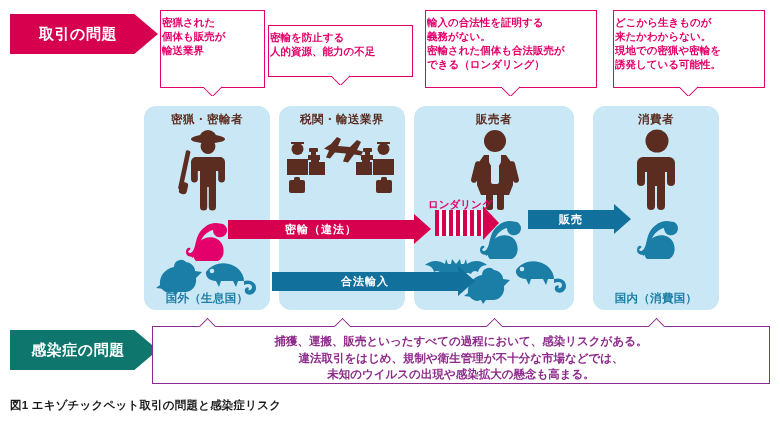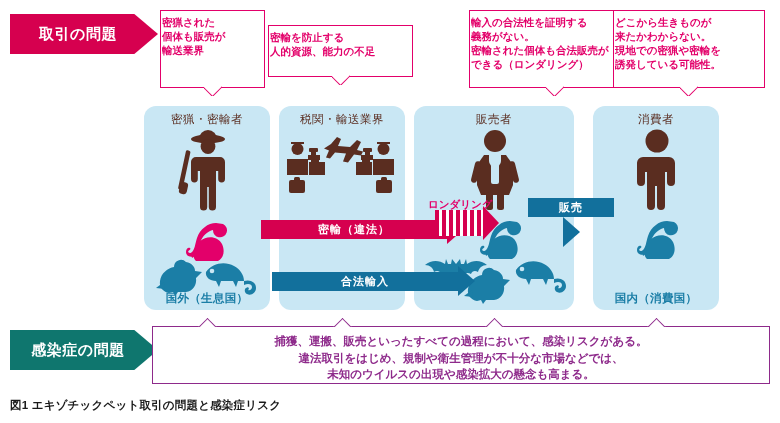--- a/index.html
+++ b/index.html
@@ -47,21 +47,21 @@
     transform:rotate(45deg);
   }
 
   
   .column{
     background:#c9e7f4;
     border-radius:12px;
   }
   .col-head{
     position:absolute;left:0;right:0;top:6px;
-    text-align:center;color:#5a2d20;font-weight:normal;font-size:11.5px;
+    text-align:center;color:#5a2d20;font-weight:bold;font-size:11.5px;
     letter-spacing:.5px;
   }
   .region-label{
     position:absolute;color:#1b7ea6;font-weight:bold;font-size:11.5px;
     letter-spacing:.3px;
   }
 
   
   .flowarrow{display:flex;align-items:center;position:absolute;}
   .flowarrow .bar{
@@ -133,21 +133,21 @@
     <div>輸送業界</div>
     <div class="ptr"></div>
   </div>
 
   <div class="abs callout" style="left:268px;top:25px;width:145px;height:52px;">
     <div>密輸を防止する</div>
     <div>人的資源、能力の不足</div>
     <div class="ptr"></div>
   </div>
 
-  <div class="abs callout" style="left:425px;top:10px;width:172px;height:78px;margin-left:44px;">
+  <div class="abs callout" style="left:425px;top:10px;width:172px;height:78px;">
     <div>輸入の合法性を証明する</div>
     <div>義務がない。</div>
     <div>密輸された個体も合法販売が</div>
     <div>できる（ロンダリング）</div>
     <div class="ptr"></div>
   </div>
 
   <div class="abs callout" style="left:613px;top:10px;width:152px;height:78px;">
     <div>どこから生きものが</div>
     <div>来たかわからない。</div>
@@ -290,35 +290,35 @@
       <g fill="#1b7ea6">
         <path d="M47 8 a7 7 0 1 1 -10 6 c-5 1 -11 6 -13 13 c-2 6 -3 12 -8 15 l-1 -5 c4 -3 4 -9 6 -15 c3 -9 11 -15 19 -15 z"></path>
         <path d="M24 25 c7 -6 18 -5 22 3 c3 6 2 14 -4 17 h-22 c-5 -4 -2 -15 4 -20 z"></path>
         <path d="M20 40 c-6 2 -10 0 -10 -4 c0 -3 2 -5 4 -4 c1 1 0 2 -1 2.4 c-1.4 .6 -1 2.6 1 2.6 c2 0 4 -1 5 -2 z"></path>
       </g>
     </svg>
 
     <div class="region-label" style="left:0;right:0;text-align:center;bottom:4px;">国内（消費国）</div>
   </div>
 
-  <div class="flowarrow" style="left:228px;top:214px;margin-left:33px;">
+  <div class="flowarrow" style="left:228px;top:214px;">
     <div class="bar bar-red" style="width:186px;">密輸（違法）</div>
     <div class="head head-red"></div>
   </div>
 
   <div class="laundering-label" style="left:428px;top:198px;">ロンダリング</div>
   <div class="stripes" style="left:435px;top:210px;width:48px;"></div>
   <div class="tri-right" style="left:483px;top:206px;"></div>
 
   <div class="flowarrow" style="left:228px;top:266px;padding-left:44px;">
     <div class="bar bar-blue" style="width:186px;">合法輸入</div>
     <div class="head head-blue"></div>
   </div>
 
-  <div class="flowarrow" style="left:528px;top:198px;flex-direction:column;">
+  <div class="flowarrow" style="left:528px;top:204px;">
     <div class="bar bar-blue" style="width:86px;">販売</div>
     <div class="head head-blue"></div>
   </div>
 
   <div class="abs banner banner-disease" style="left:10px;top:330px;width:148px;height:40px;font-size:15px;">
     <span>感染症の問題</span>
   </div>
 
   <div class="abs disease-panel" style="left:152px;top:326px;width:618px;height:58px;">
     <div class="disease-text">

